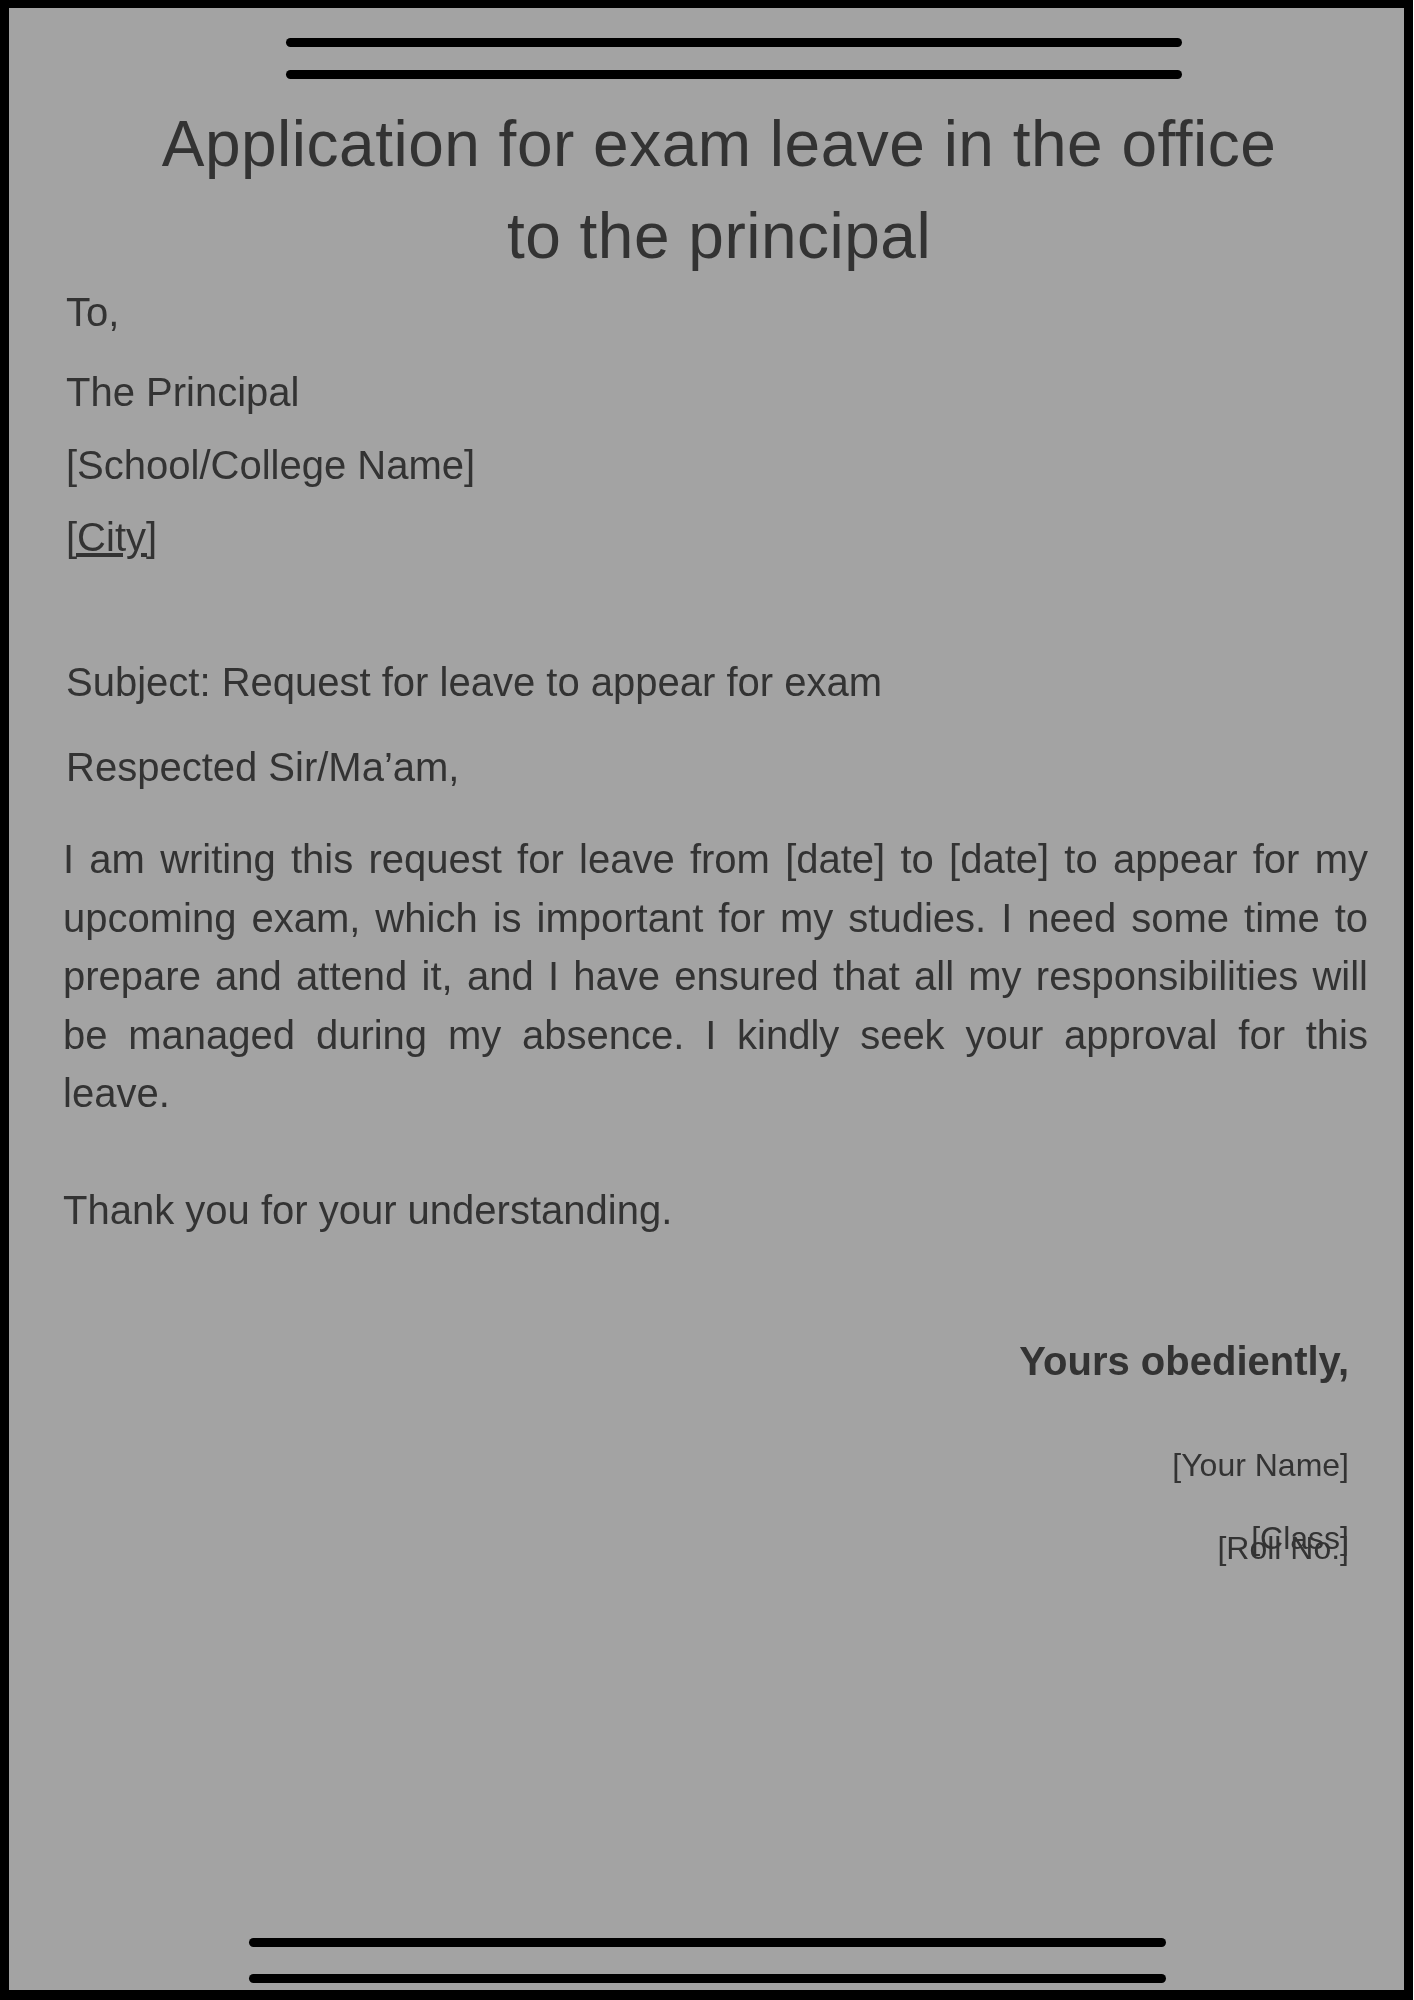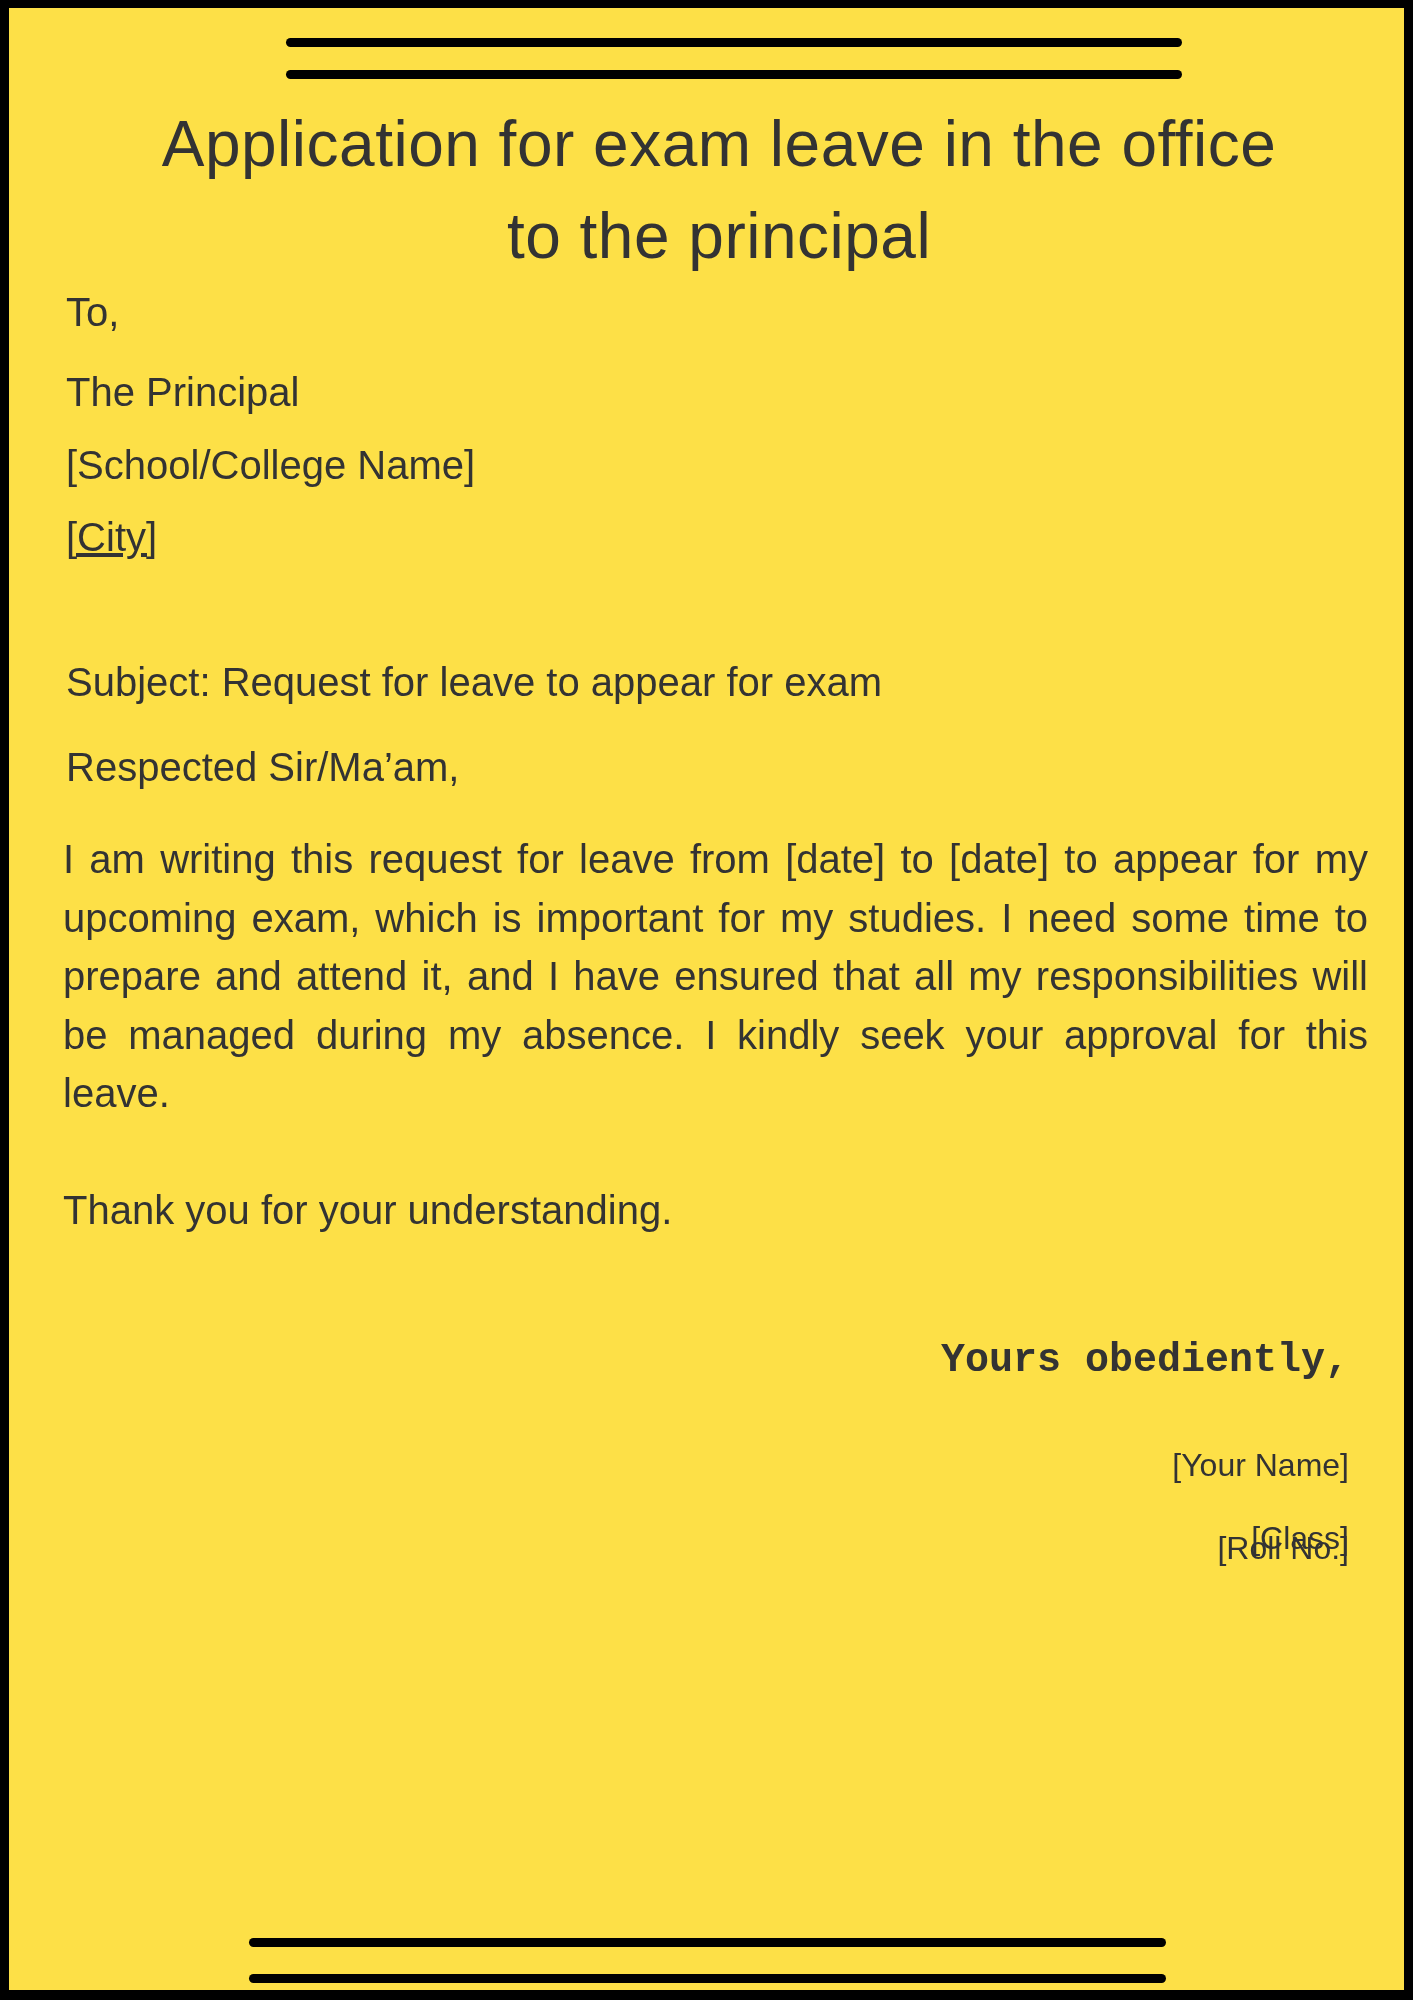--- a/index.html
+++ b/index.html
@@ -21,21 +21,21 @@
       top: 0;
       width: 1404px;
       height: 1990px;
       border-top: 8px solid #000;
       border-left: 9px solid #000;
       border-right: 9px solid #000;
       border-bottom: 10px solid #000;
       box-sizing: border-box;
       width: 1413px;
       height: 2000px;
-      background: #fde047;
+      background: #a3a3a3;
     }
     .rule {
       position: absolute;
       height: 9px;
       background: #000;
       border-radius: 5px;
     }
     .rule.top1 { left: 277px; width: 896px; top: 30px; }
     .rule.top2 { left: 277px; width: 896px; top: 62px; }
     .rule.bot1 { left: 240px; width: 917px; top: 1930px; }
@@ -82,21 +82,20 @@
       text-align: right;
       margin: 0;
       white-space: nowrap;
       font-size: 32px;
       line-height: 48px;
       color: #333333;
     }
     .closing {
       font-weight: bold;
       font-size: 40px;
-      font-family: Liberation Mono, monospace;
     }
   </style>
 </head>
 <body>
 
 <div class="page">
 
   <div class="rule top1"></div>
   <div class="rule top2"></div>
 

